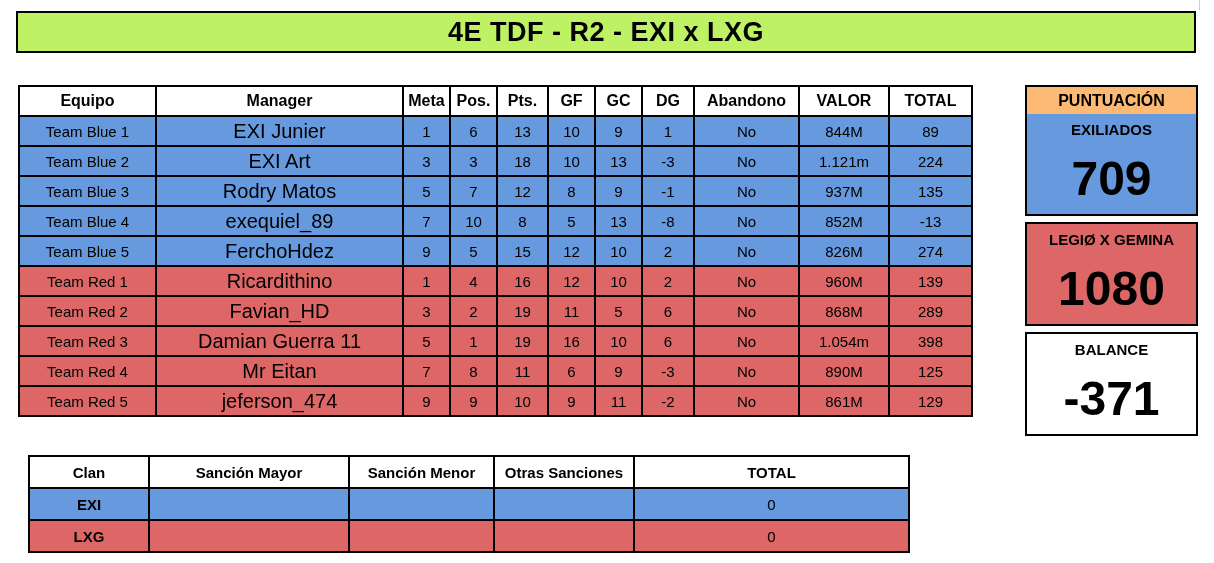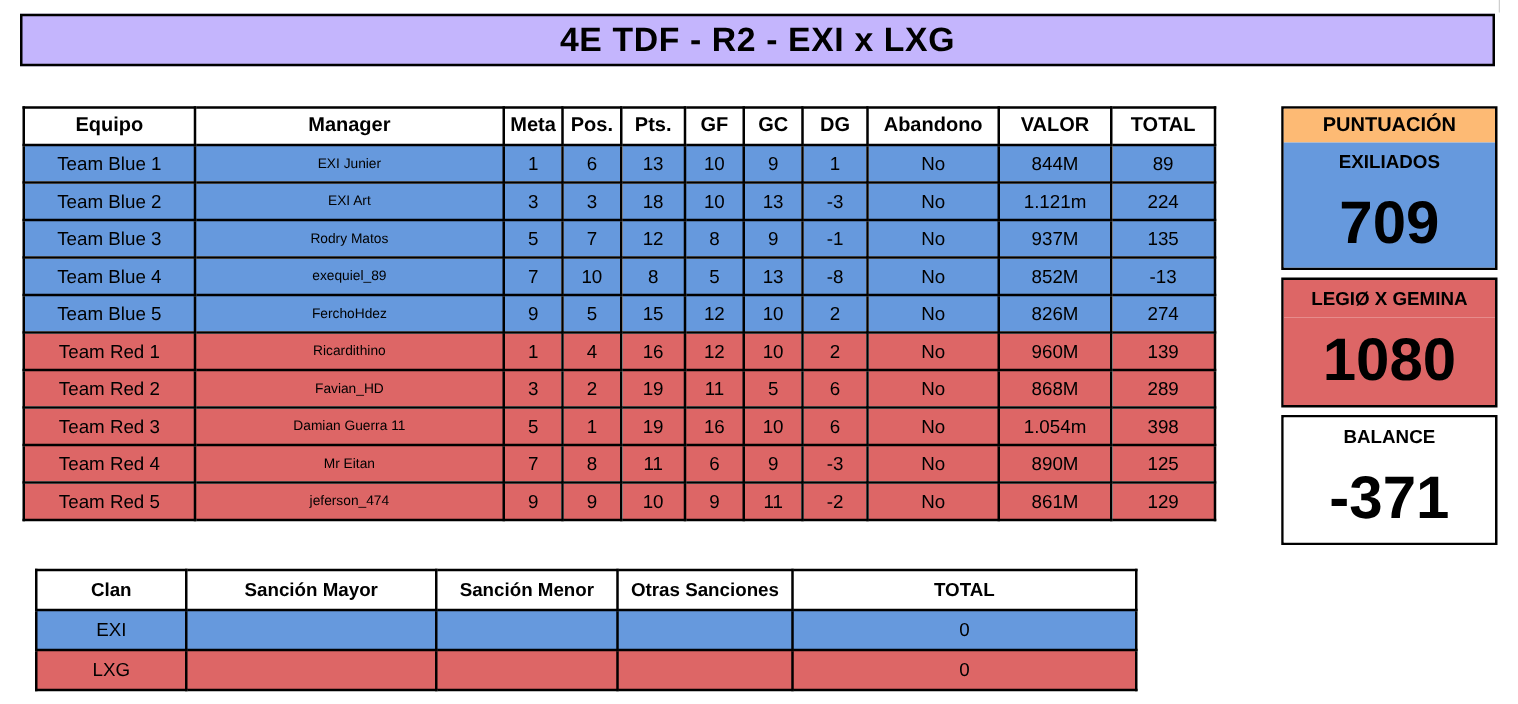--- a/index.html
+++ b/index.html
@@ -20,21 +20,21 @@
     height: 563px;
   }
 
   
   .title-banner {
     position: absolute;
     left: 16px;
     top: 11px;
     width: 1180px;
     height: 42px;
-    background: #c4b5fd;
+    background: #bef264;
     border: 2px solid #000000;
     box-sizing: border-box;
     display: flex;
     align-items: center;
     justify-content: center;
   }
   .title-banner .title-text {
     font-size: 27px;
     font-weight: bold;
     color: #000000;
@@ -64,21 +64,21 @@
     background: #ffffff;
     font-weight: bold;
     font-size: 16px;
   }
   .main-table tbody td {
     font-weight: normal;
   }
   .row-blue td { background: #6699dd; }
   .row-red td  { background: #dd6666; }
   .main-table td.team-cell { font-size: 15px; }
-  .main-table td.mgr-cell  { font-size: 11px; }
+  .main-table td.mgr-cell  { font-size: 20px; }
 
   
   .c-team   { width: 137px; }
   .c-mgr    { width: 247px; }
   .c-meta   { width: 47px; }
   .c-pos    { width: 47px; }
   .c-pts    { width: 51px; }
   .c-gf     { width: 47px; }
   .c-gc     { width: 47px; }
   .c-dg     { width: 52px; }
@@ -108,21 +108,21 @@
     font-weight: bold;
   }
   .sanc-table thead th.small {
     font-size: 15px;
     margin-top: 28px;
   }
   .sanc-table thead th.mid {
     font-size: 15px;
   }
   .sanc-table tbody td.clan-cell {
-    font-weight: normal;
+    font-weight: bold;
   }
   .s-clan   { width: 120px; }
   .s-mayor  { width: 200px; }
   .s-menor  { width: 145px; }
   .s-otras  { width: 140px; }
   .s-total  { width: 275px; }
 
   
   .score-panel {
     position: absolute;

